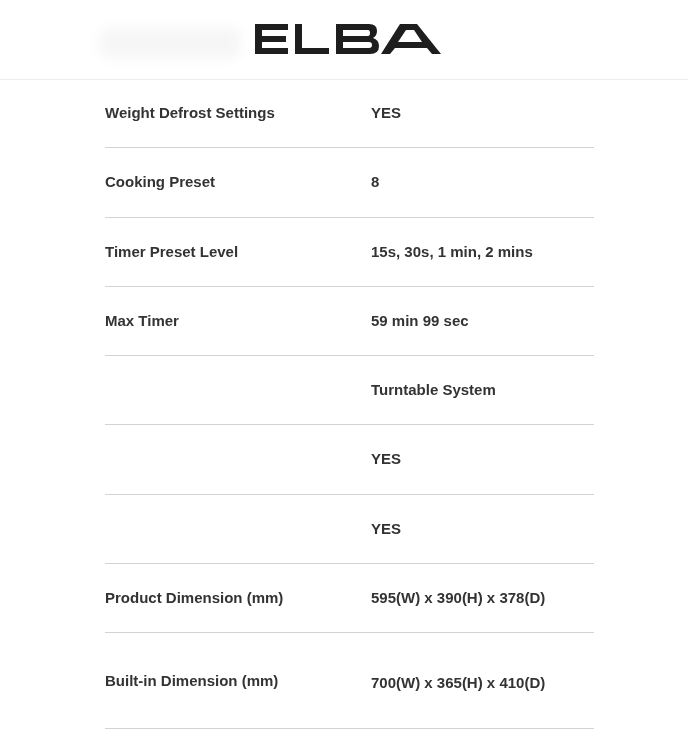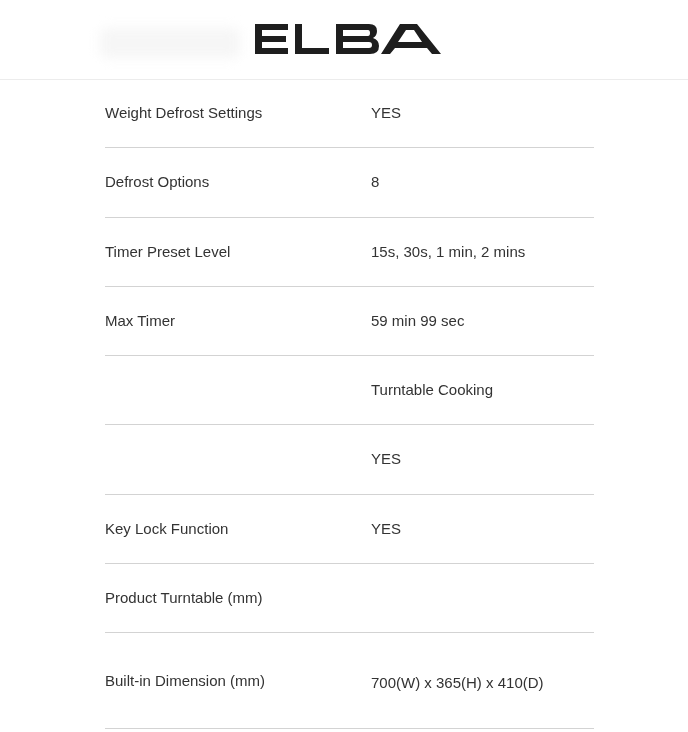--- a/index.html
+++ b/index.html
@@ -45,20 +45,21 @@
   .row {
     position: relative;
     border-bottom: 1px solid #d3d3d3;
     box-sizing: border-box;
   }
   .row .label, .row .value {
     position: absolute;
     font-size: 15px;
     line-height: 18px;
     white-space: nowrap;
+    font-weight: bold;
   }
   .row .label { left: 0; }
   .row .value { left: 266px; }
 </style>
 </head>
 <body>
 
 <div class="header">
   <div class="blur"></div>
   <a class="logo" aria-label="ELBA">
@@ -80,41 +81,41 @@
     </svg>
   </a>
 </div>
 
 <div class="specs">
   <div class="row" style="height:69px">
     <span class="label" style="top:25px">Weight Defrost Settings</span>
     <span class="value" style="top:25px">YES</span>
   </div>
   <div class="row" style="height:70px">
-    <span class="label" style="top:25px">Defrost Options</span>
+    <span class="label" style="top:25px">Cooking Preset</span>
     <span class="value" style="top:25px">8</span>
   </div>
   <div class="row" style="height:69px">
     <span class="label" style="top:25px">Timer Preset Level</span>
     <span class="value" style="top:25px">15s, 30s, 1 min, 2 mins</span>
   </div>
   <div class="row" style="height:69px">
     <span class="label" style="top:25px">Max Timer</span>
     <span class="value" style="top:25px">59 min 99 sec</span>
   </div>
   <div class="row" style="height:69px">
-    <span class="value" style="top:25px">Turntable Cooking</span>
+    <span class="value" style="top:25px">Turntable System</span>
   </div>
   <div class="row" style="height:70px">
     <span class="value" style="top:25px">YES</span>
   </div>
   <div class="row" style="height:69px">
-    <span class="label" style="top:25px">Key Lock Function</span>
     <span class="value" style="top:25px">YES</span>
   </div>
   <div class="row" style="height:69px">
-    <span class="label" style="top:25px">Product Turntable (mm)</span>
+    <span class="label" style="top:25px">Product Dimension (mm)</span>
+    <span class="value" style="top:25px">595(W) x 390(H) x 378(D)</span>
   </div>
   <div class="row" style="height:96px">
     <span class="label" style="top:39px">Built-in Dimension (mm)</span>
     <span class="value" style="top:41px">700(W) x 365(H) x 410(D)</span>
   </div>
 </div>
 
 </body></html>

